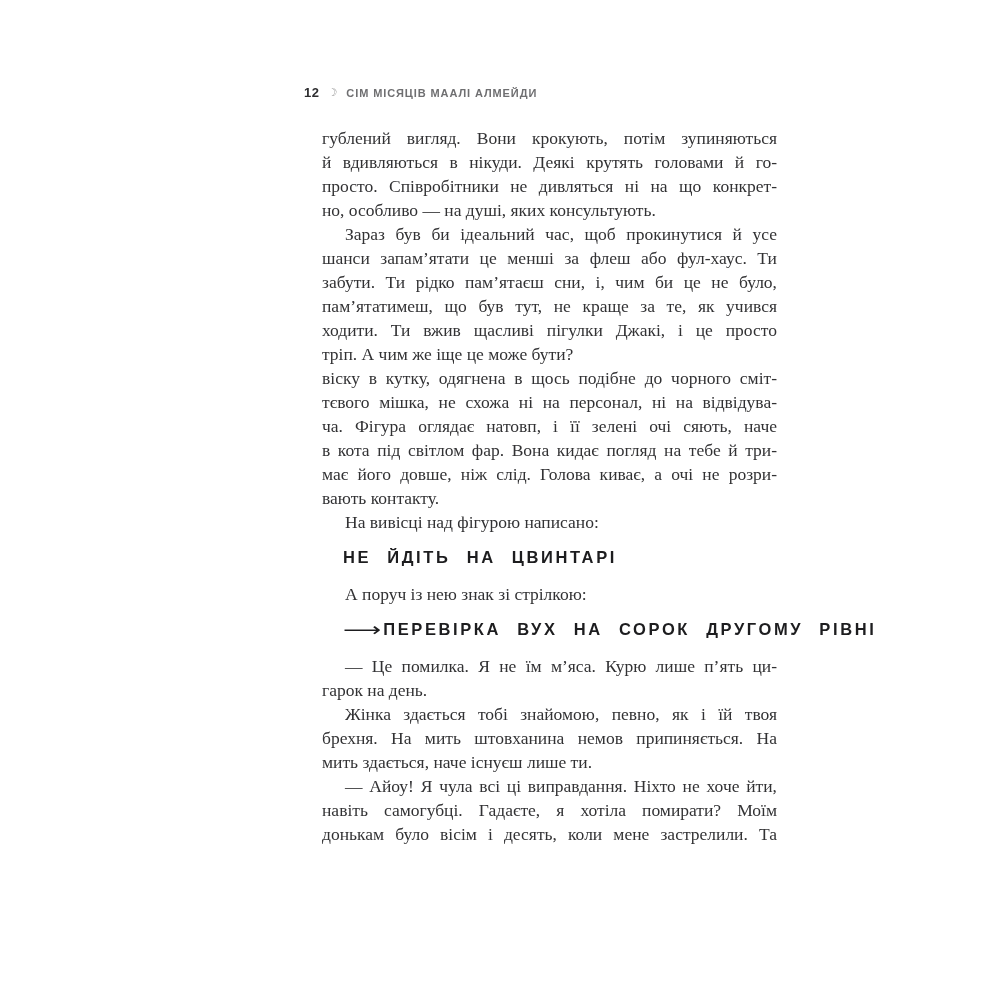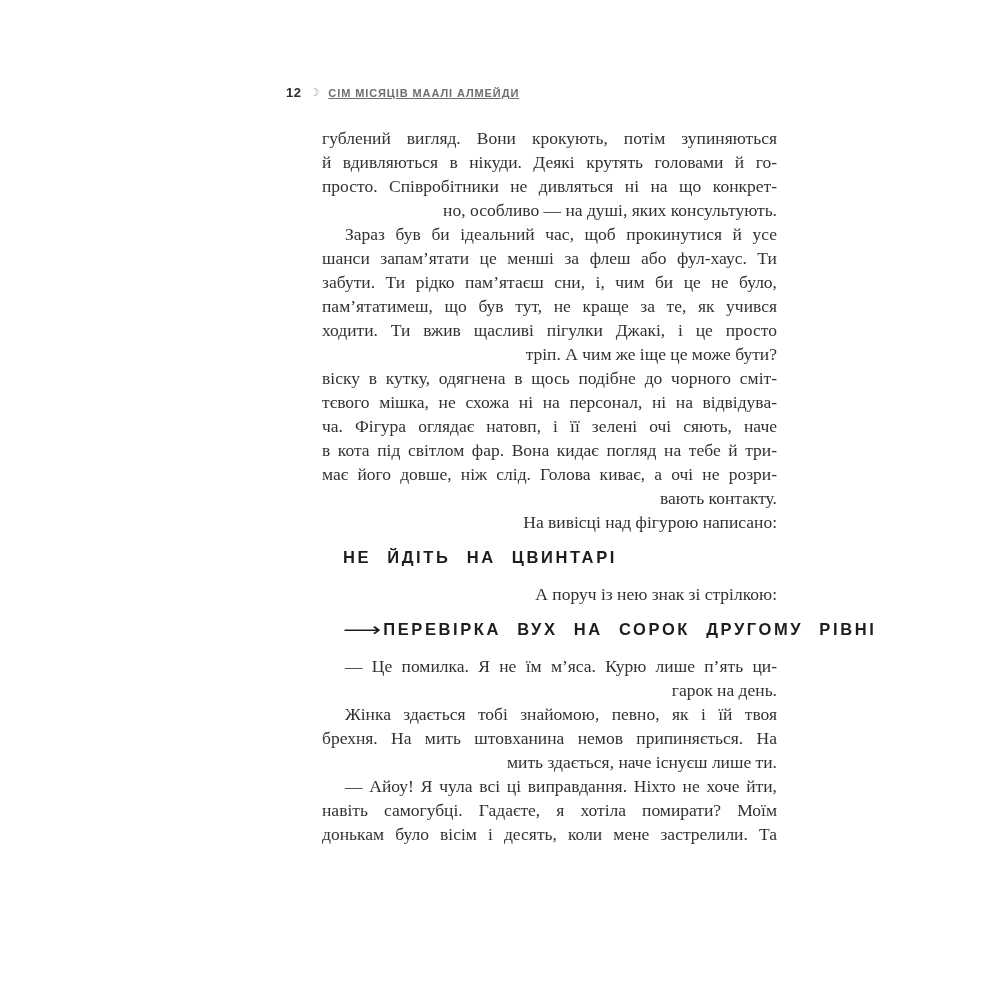--- a/index.html
+++ b/index.html
@@ -5,45 +5,45 @@
   html,body{margin:0;padding:0;}
   .page{
     position:relative;
     width:1000px;height:1000px;
     background:#ffffff;
     overflow:hidden;
     font-family:"Liberation Serif", serif;
   }
   .header{
     position:absolute;
-    left:286px;top:85px;width:456px;
+    left:304px;top:85px;width:456px;
     display:flex;align-items:center;
     font-family:"Liberation Sans", sans-serif;
   }
   .page-num{
     font-size:13px;font-weight:700;color:#2e2e30;letter-spacing:.5px;
   }
   .crescent{
     font-family:"DejaVu Sans", sans-serif;
     font-size:11px;color:#9a9a9a;margin:0 9px 0 8px;line-height:1;
   }
   .running-title{
-    font-size:11px;font-weight:700;color:#6f6f71;letter-spacing:.9px;text-decoration:underline;
+    font-size:11px;font-weight:700;color:#6f6f71;letter-spacing:.9px;
   }
   .text-block{
     position:absolute;
     left:290px;top:126px;width:455px;
     color:#323234;
     font-size:17.5px;
     line-height:24px;
     margin-left:32px;
   }
   .line{
     height:24px;overflow:hidden;
-    text-align:right;
+    text-align:left;
   }
   .line.justify{
     text-align:justify;
     text-align-last:justify;
   }
   .line.indent{ padding-left:23px; }
   .sign{
     font-family:"Liberation Sans", sans-serif;
     font-weight:700;
     font-size:16.5px;

